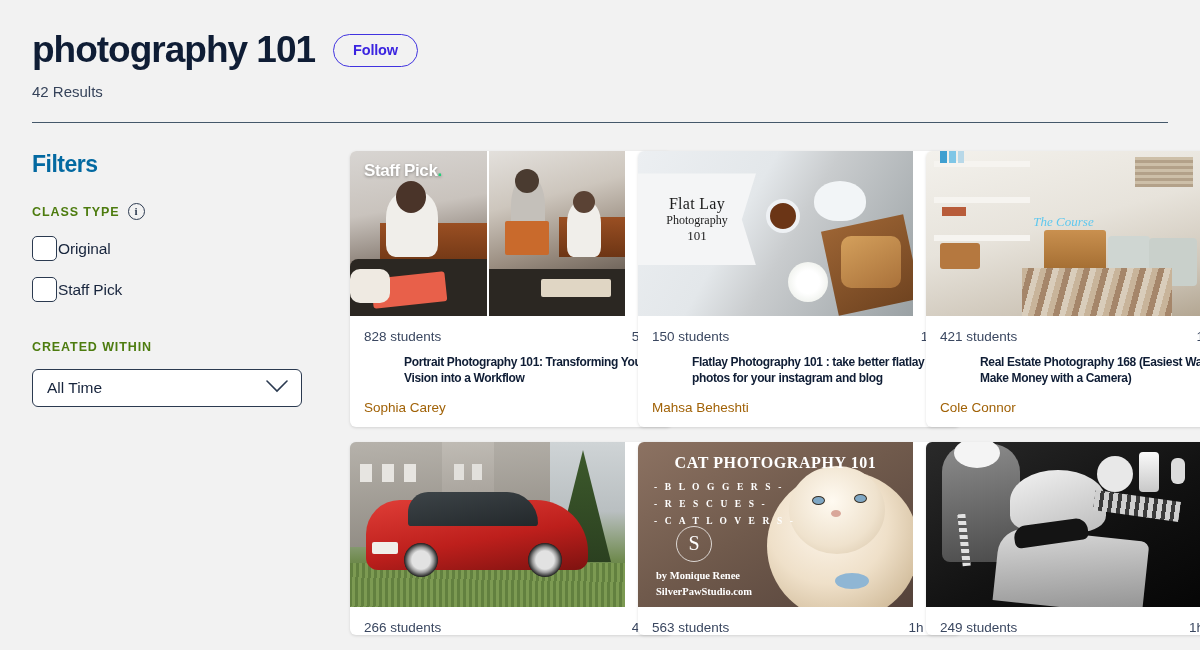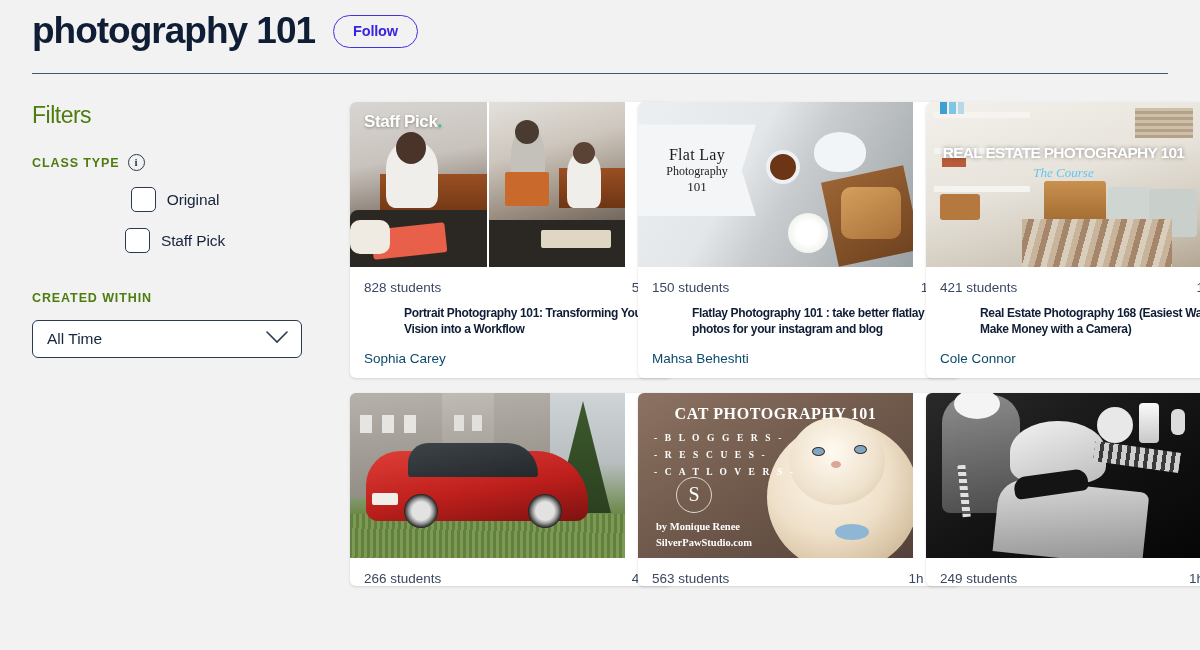--- a/index.html
+++ b/index.html
@@ -7,21 +7,21 @@
     width: 1200px; height: 650px;
     background: #f2f2f2;
     font-family: "Liberation Sans", sans-serif;
     color: #0f1d35;
     overflow: hidden;
   }
 
   .page { position: relative; width: 1200px; height: 650px; padding: 0 32px; }
 
   
-  .header { padding-top: 12px; }
+  .header { padding-top: 31px; }
   .title-row { display: flex; align-items: center; gap: 18px; }
   .page-title {
     font-size: 37px; font-weight: 700; letter-spacing: -1.0px;
     color: #0f1d35; line-height: 1.05;
   }
   .follow-btn {
     border: 1.6px solid #4133e0; border-radius: 40px;
     color: #3b24e0; background: transparent;
     font-size: 14.5px; font-weight: 700; letter-spacing: -0.2px;
     padding: 7px 19px 8px; cursor: pointer;
@@ -33,35 +33,35 @@
   .divider {
     margin-top: 22px; height: 1.6px; background: #44586a; width: 1136px;
   }
 
   
   .body { display: flex; margin-top: 28px; }
 
   
   .sidebar { width: 286px; flex: 0 0 286px; }
   .filters-heading {
-    font-size: 23px; font-weight: 400; letter-spacing: -0.5px; color: #4d7c0f;
+    font-size: 23px; font-weight: 700; letter-spacing: -0.5px; color: #0369a1;
   }
   .filter-group { margin-top: 25px; }
   .group-label-row { display: flex; align-items: center; gap: 8px; }
   .group-label {
     font-size: 12.5px; font-weight: 700; letter-spacing: 0.9px; color: #4d7c0f;
   }
   .info-icon {
     width: 17px; height: 17px; border: 1.4px solid #2c3a50; border-radius: 50%;
     display: inline-flex; align-items: center; justify-content: center;
     font-size: 11px; font-weight: 700; color: #2c3a50; line-height: 1;
     cursor: pointer; font-family: "Liberation Serif", serif;
   }
   .checkbox-row {
-    display: flex; align-items: center; gap: 11px; margin-top: 16px; cursor: pointer; justify-content: center;
+    display: flex; align-items: center; gap: 1px; margin-top: 16px; cursor: pointer;
   }
   .checkbox {
     width: 25px; height: 25px; border: 1.7px solid #2b3a50;
     border-radius: 5px; background: #fff; flex: 0 0 25px;
   }
   .checkbox-label { font-size: 15.5px; color: #17243c; letter-spacing: -0.1px; }
   .group-gap { margin-top: 38px; }
 
   .select-wrap { margin-top: 15px; position: relative; width: 270px; }
   .select-box {
@@ -91,21 +91,21 @@
   }
   .card-body { padding: 11px 14px 0; flex: 1; }
   .card-title {
     font-size: 12px; font-weight: 700; line-height: 1.27;
     letter-spacing: -0.35px; color: #0f1d35; margin-left: 40px;
   }
   .card-footer {
     display: flex; justify-content: space-between; align-items: flex-end;
     padding: 2px 14px 12px;
   }
-  .card-author { font-size: 13.5px; color: #0c4a6e; }
+  .card-author { font-size: 13.5px; color: #a16207; }
   .bookmark-icon { cursor: pointer; }
 
   .staff-pick {
     position: absolute; left: 14px; top: 10px;
     font-size: 17px; font-weight: 700; color: #fff; letter-spacing: -0.4px;
     text-shadow: 0 1px 3px rgba(0,0,0,0.35); z-index: 3;
   }
   .staff-pick .dot { color: #21d07a; }
 
   
@@ -275,20 +275,21 @@
 </head>
 <body>
 
 <div class="page">
 
   <div class="header">
     <div class="title-row">
       <div class="page-title">photography 101</div>
       <button class="follow-btn">Follow</button>
     </div>
+    <div class="results-count">42 Results</div>
     <div class="divider"></div>
   </div>
 
   <div class="body">
 
     <aside class="sidebar">
       <div class="filters-heading">Filters</div>
 
       <div class="filter-group">
         <div class="group-label-row">
@@ -403,21 +404,20 @@
             <div style="position:absolute;left:14px;top:-2px;width:7px;height:14px;background:#3f9fd0;"></div>
             <div style="position:absolute;left:23px;top:-2px;width:7px;height:14px;background:#7fc6e6;"></div>
             <div style="position:absolute;left:32px;top:0px;width:6px;height:12px;background:#b8d8e8;"></div>
             <div style="position:absolute;left:16px;top:56px;width:24px;height:9px;background:#b85c3a;"></div>
             <div style="position:absolute;left:14px;top:92px;width:40px;height:26px;background:#b5783f;border-radius:3px;"></div>
             <div class="dresser"></div>
             <div style="position:absolute;left:182px;bottom:40px;width:42px;height:40px;background:#cfd6d2;border-radius:4px;"></div>
             <div style="position:absolute;right:4px;bottom:30px;width:48px;height:48px;background:#c9d0cb;border-radius:4px;"></div>
             <div class="rug"></div>
             <div style="position:absolute;right:8px;top:6px;width:58px;height:30px;background:repeating-linear-gradient(180deg,#cdbfa8 0 3px,#b3a189 3px 6px);"></div>
-            <div class="re-title">REAL ESTATE PHOTOGRAPHY 101</div>
             <div class="re-sub">The Course</div>
           </div>
           <div class="card-meta">
             <span>421 students</span>
             <span>1h 4m</span>
           </div>
           <div class="card-body">
             <div class="card-title">Real Estate Photography 168 (Easiest Way To Make Money with a Camera)</div>
           </div>
           <div class="card-footer">

